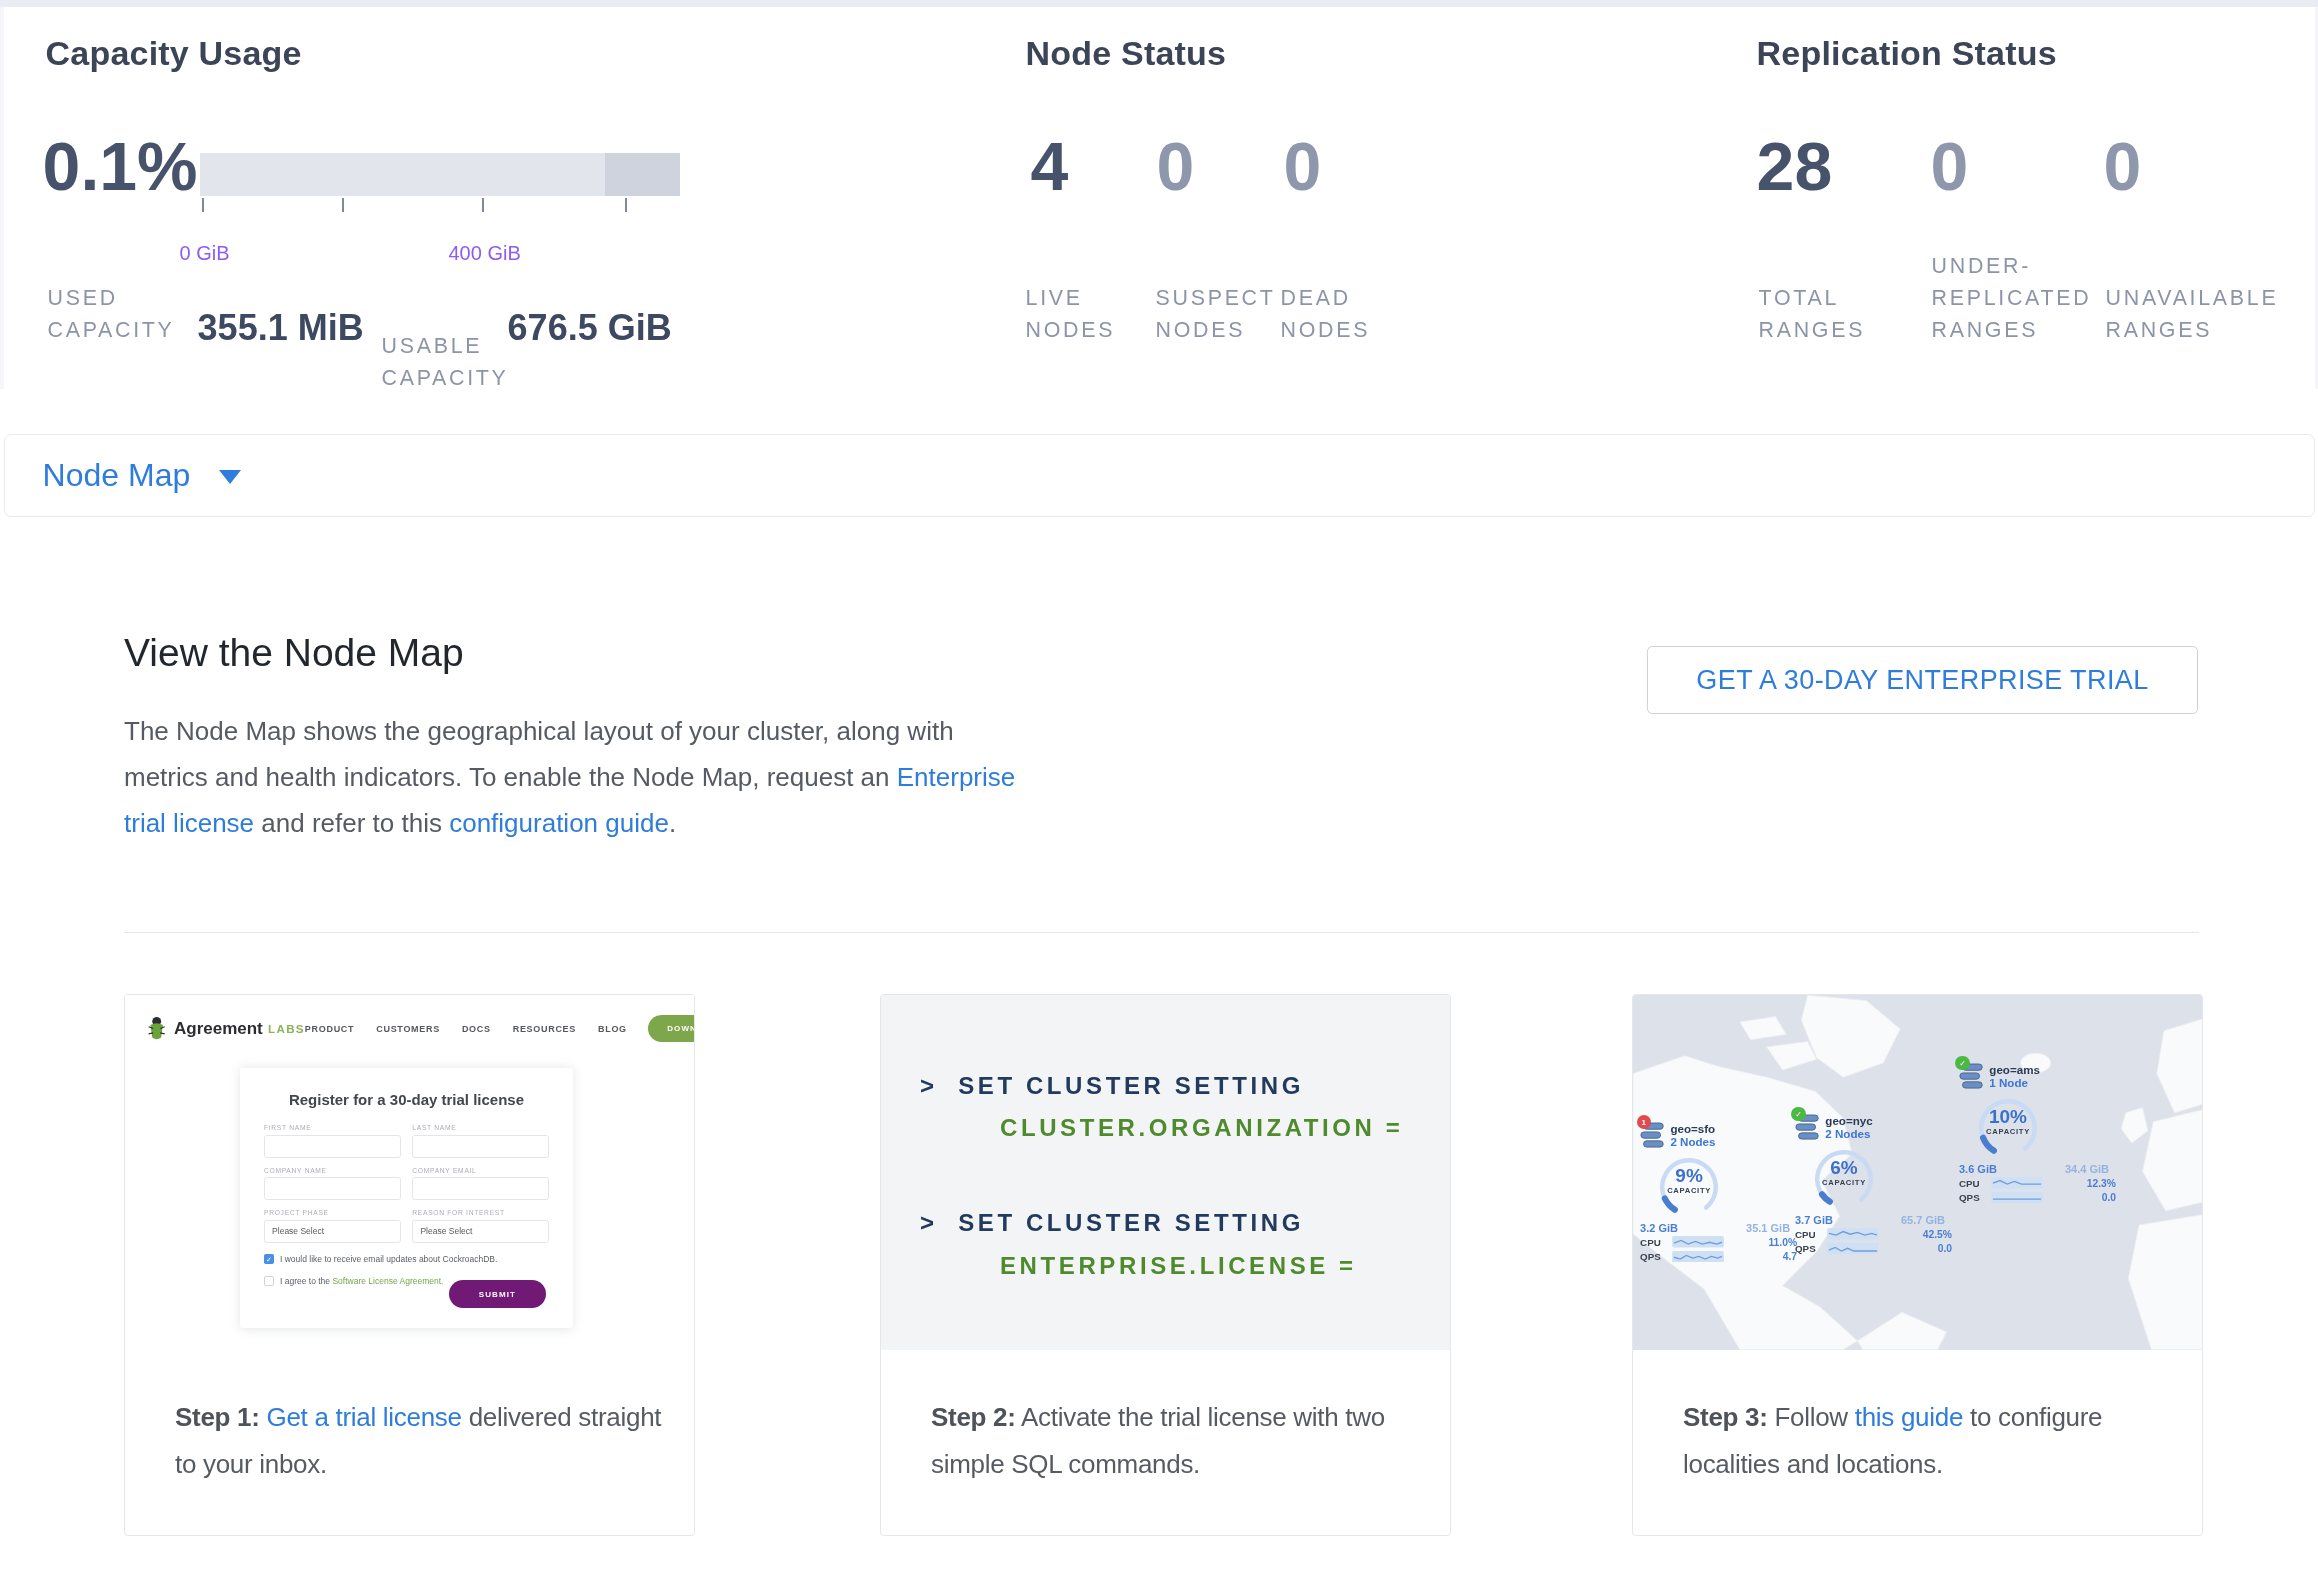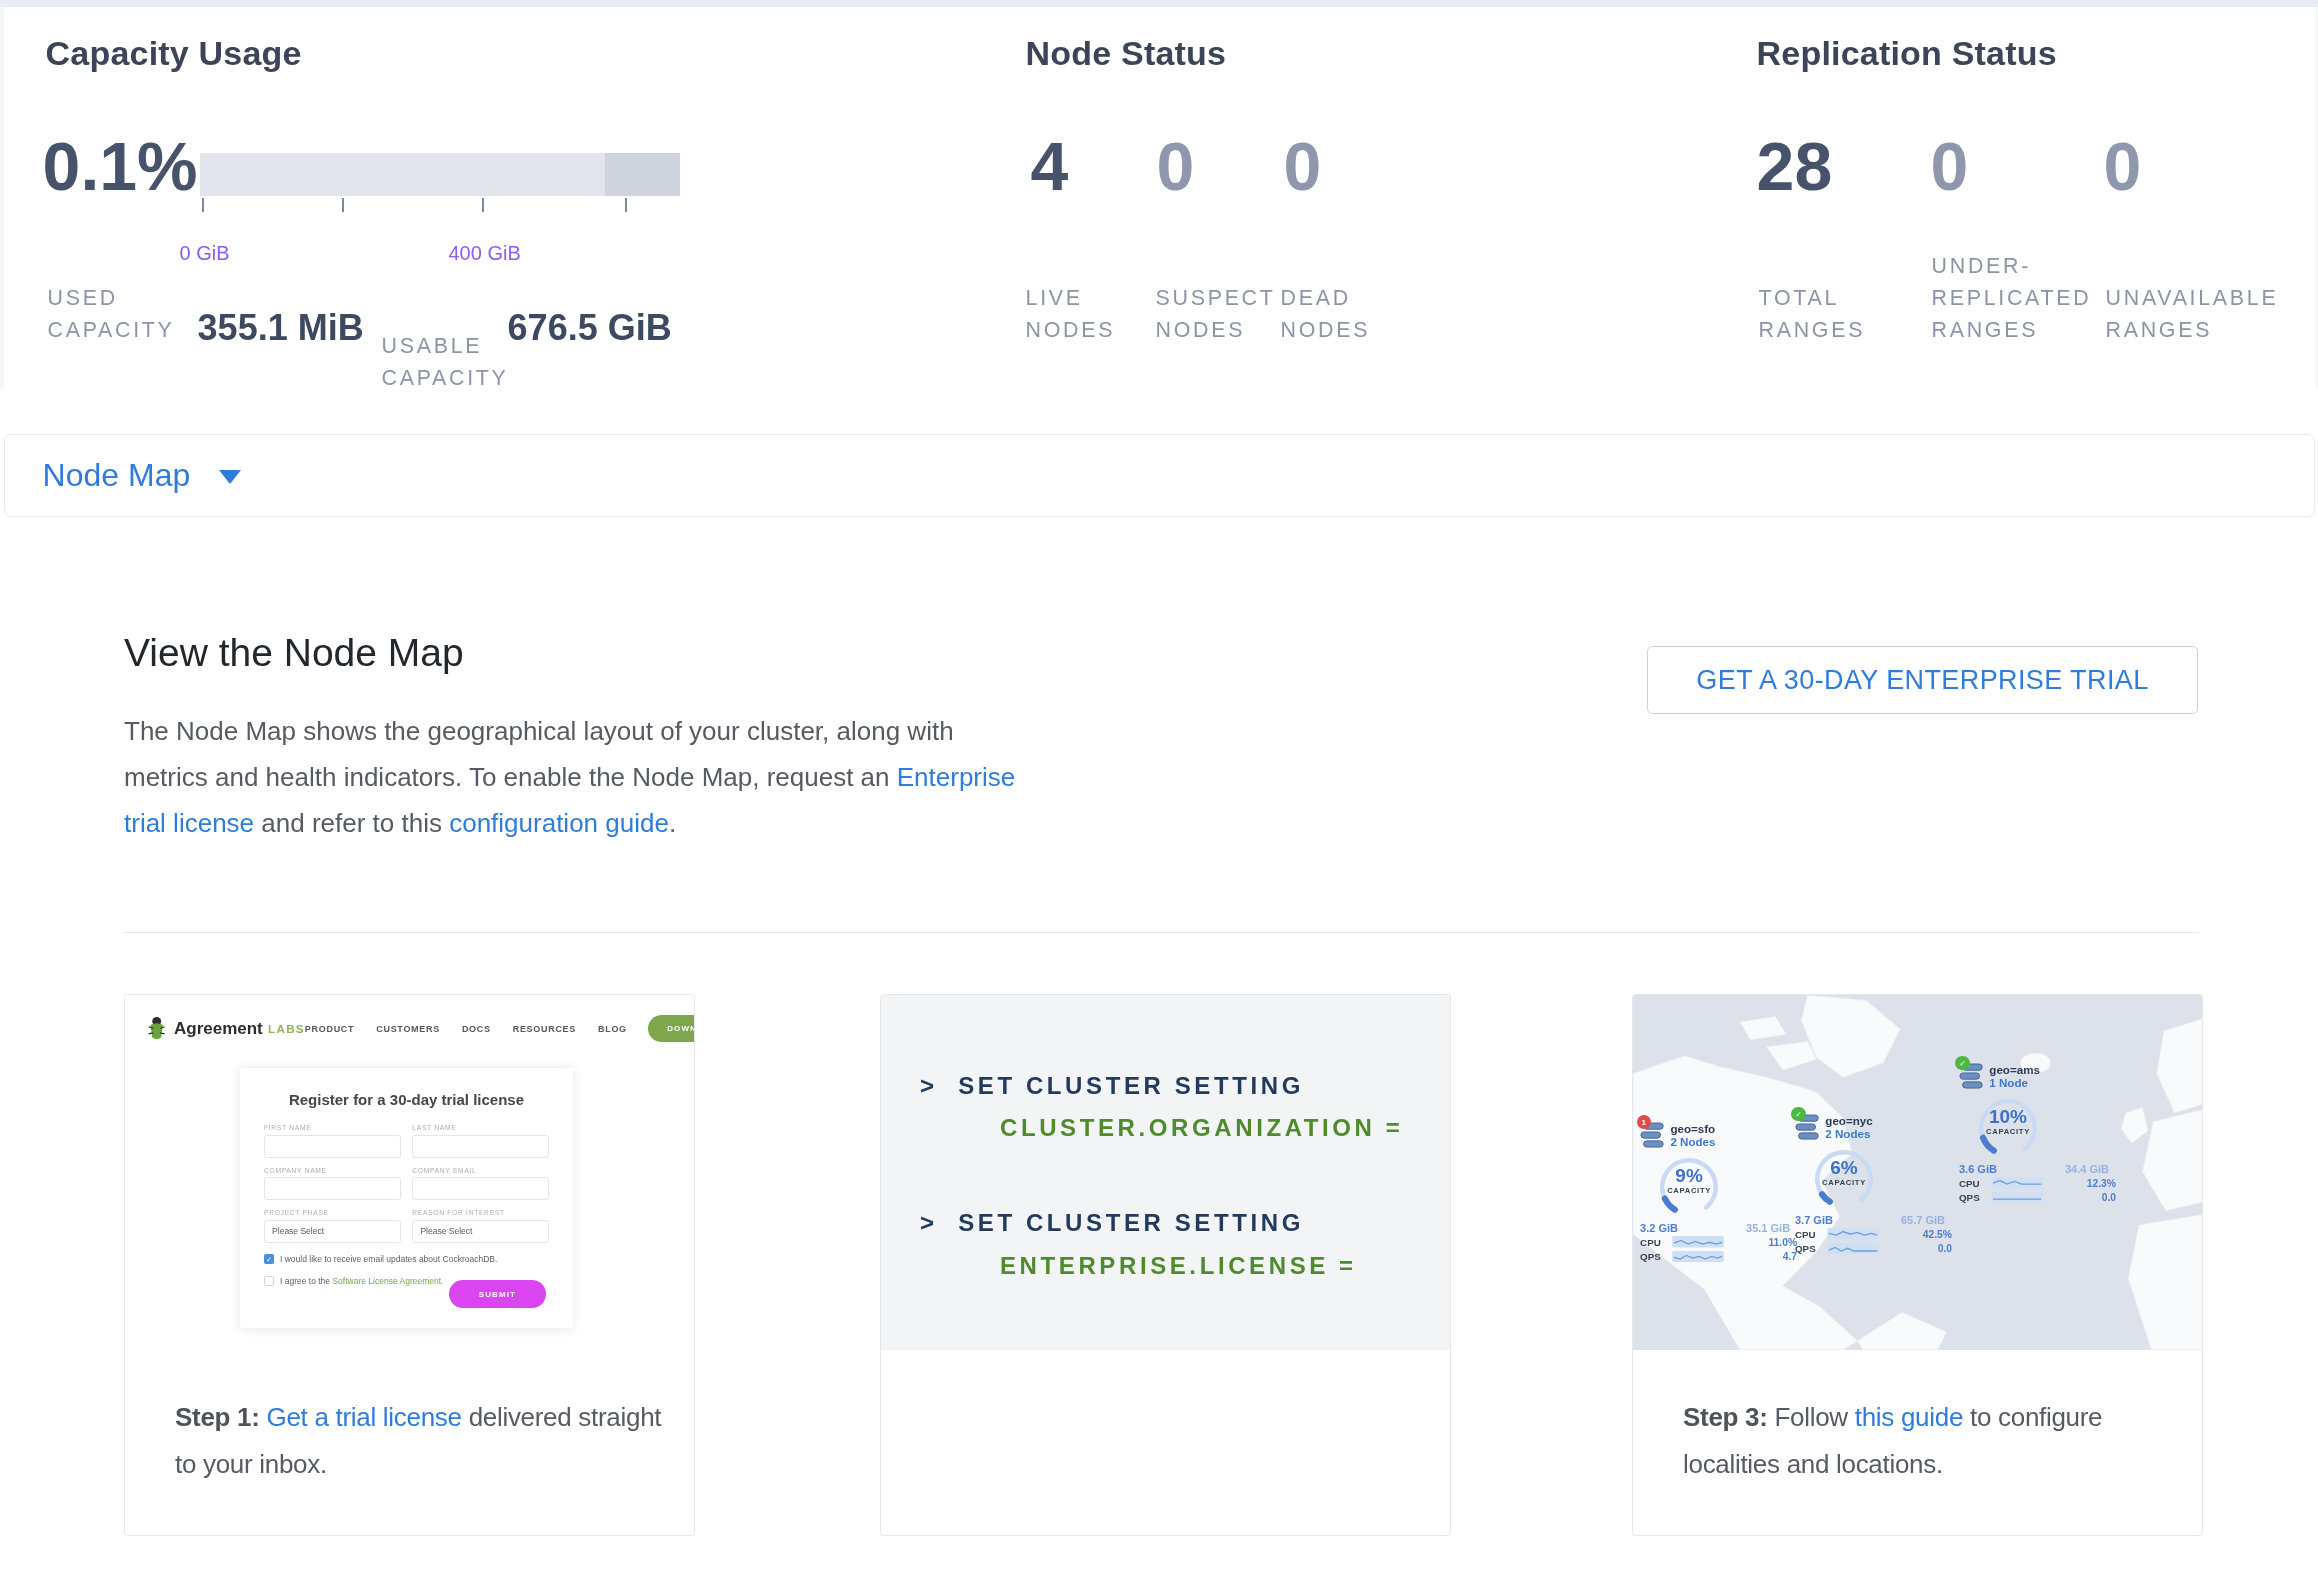--- a/index.html
+++ b/index.html
@@ -63,21 +63,21 @@
   .fcell .flabel { font-size:6.7px; letter-spacing:0.7px; color:#a9adb5; margin-bottom:3.6px; }
   .fcell .finput { height:23px; border:0.9px solid #e3e5e9; border-radius:2.7px; background:#fff;
     font-size:8.5px; color:#55585e; display:flex; align-items:center; padding-left:7.1px; }
   .cbrow { display:flex; align-items:center; margin-top:11.6px; }
   .cbox { width:9.8px; height:9.8px; border-radius:1.8px; margin-right:6.2px; flex:none;
     display:flex; align-items:center; justify-content:center; font-size:7.1px; color:#fff; }
   .cbox.on { background:#4a90e2; }
   .cbox.off { background:#fff; border:0.9px solid #cfd2d7; }
   .cbtext { font-size:8.5px; color:#5a5e64; }
   .green-link { color:#74a649; text-decoration:none; }
-  .submit-pill { position:absolute; right:27px; bottom:19.6px; background:#d946ef; color:#fff; font-size:8px;
+  .submit-pill { position:absolute; right:27px; bottom:19.6px; background:#701a75; color:#fff; font-size:8px;
     font-weight:700; letter-spacing:1.1px; padding:9.8px 30px; border-radius:15px;text-align:right; }
 
   
   .code-media { background:#f3f4f6; }
   .code-line { position:absolute; font-size:24px; font-weight:700; letter-spacing:3.6px; white-space:nowrap; }
   .code-navy { color:#223a5e; }
   .code-green { color:#4f8a2d; }
 
   
   .map-media { background:#dde1e9; }
@@ -259,20 +259,24 @@
       </div>
     </div>
 
     <div class="card" style="left:880px;">
       <div class="card-media code-media">
         <div class="code-line code-navy" style="left:39px; top:77px;"><span>&gt;</span>&nbsp;&nbsp;<span>SET CLUSTER SETTING</span></div>
         <div class="code-line code-green" style="left:119px; top:119px;">CLUSTER.ORGANIZATION =</div>
         <div class="code-line code-navy" style="left:39px; top:214px;"><span>&gt;</span>&nbsp;&nbsp;<span>SET CLUSTER SETTING</span></div>
         <div class="code-line code-green" style="left:119px; top:257px;">ENTERPRISE.LICENSE =</div>
       </div>
+      <div class="card-caption">
+        <b>Step 2:</b><span> Activate the trial license with two</span><br>
+        <span>simple SQL commands.</span>
+      </div>
     </div>
 
     <div class="card" style="left:1632px;">
       <div class="card-media map-media">
         <svg class="land" width="571" height="355" viewBox="0 0 641 398">
           <g fill="#f9fafc" stroke="#eceef3" stroke-width="1">
             <path d="M196 0 L262 6 L300 38 L281 76 L236 92 L206 70 L189 28 Z"></path>
             <path d="M0 88 L58 68 L96 80 L150 92 L205 108 L236 138 L246 178 L212 208 L232 248 L206 288 L168 326 L210 350 L252 388 L236 398 L120 398 L80 330 L38 298 L0 268 Z"></path>
             <path d="M150 58 L196 52 L206 72 L168 84 Z"></path>
             <path d="M120 30 L160 24 L172 44 L132 50 Z"></path>

